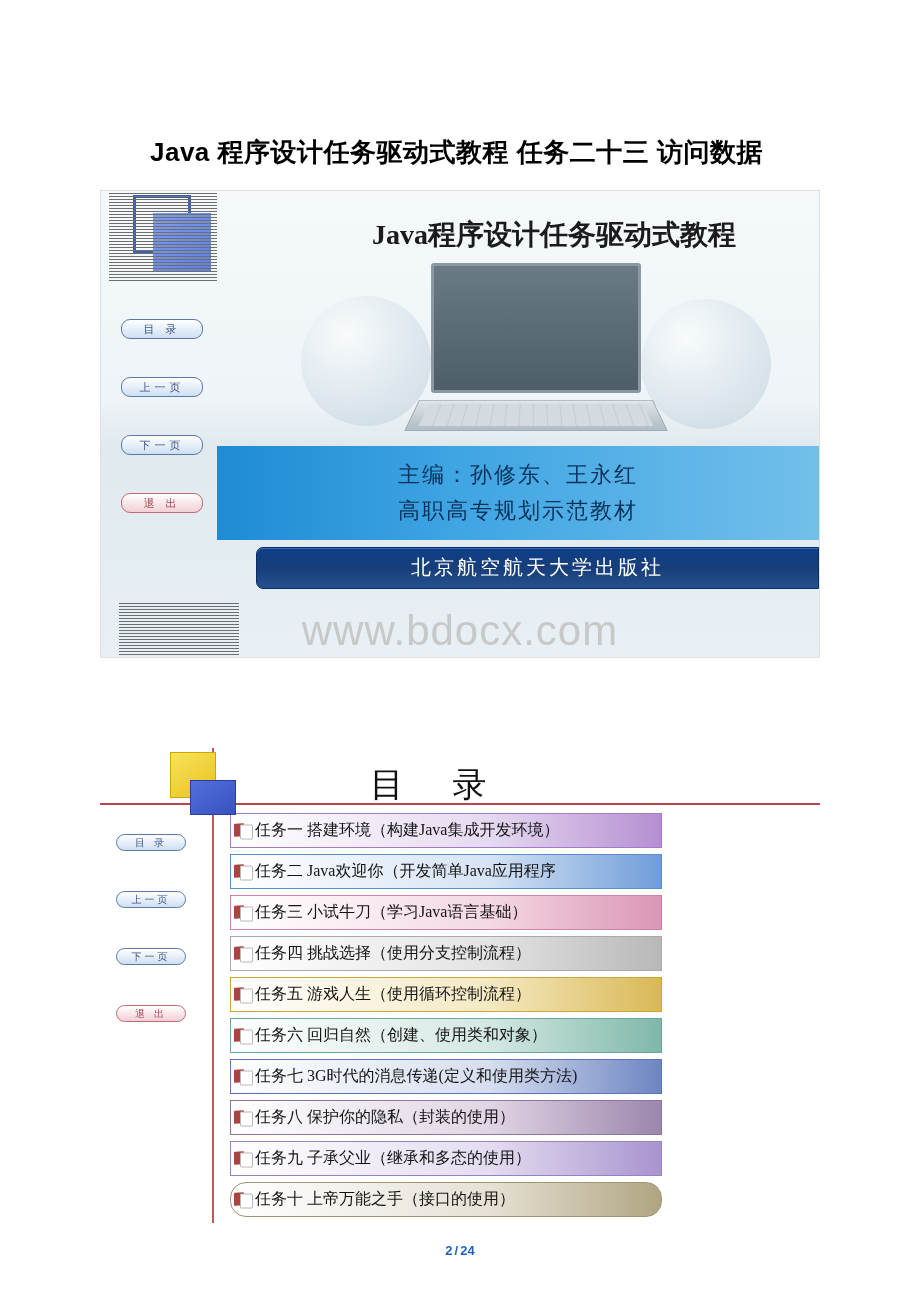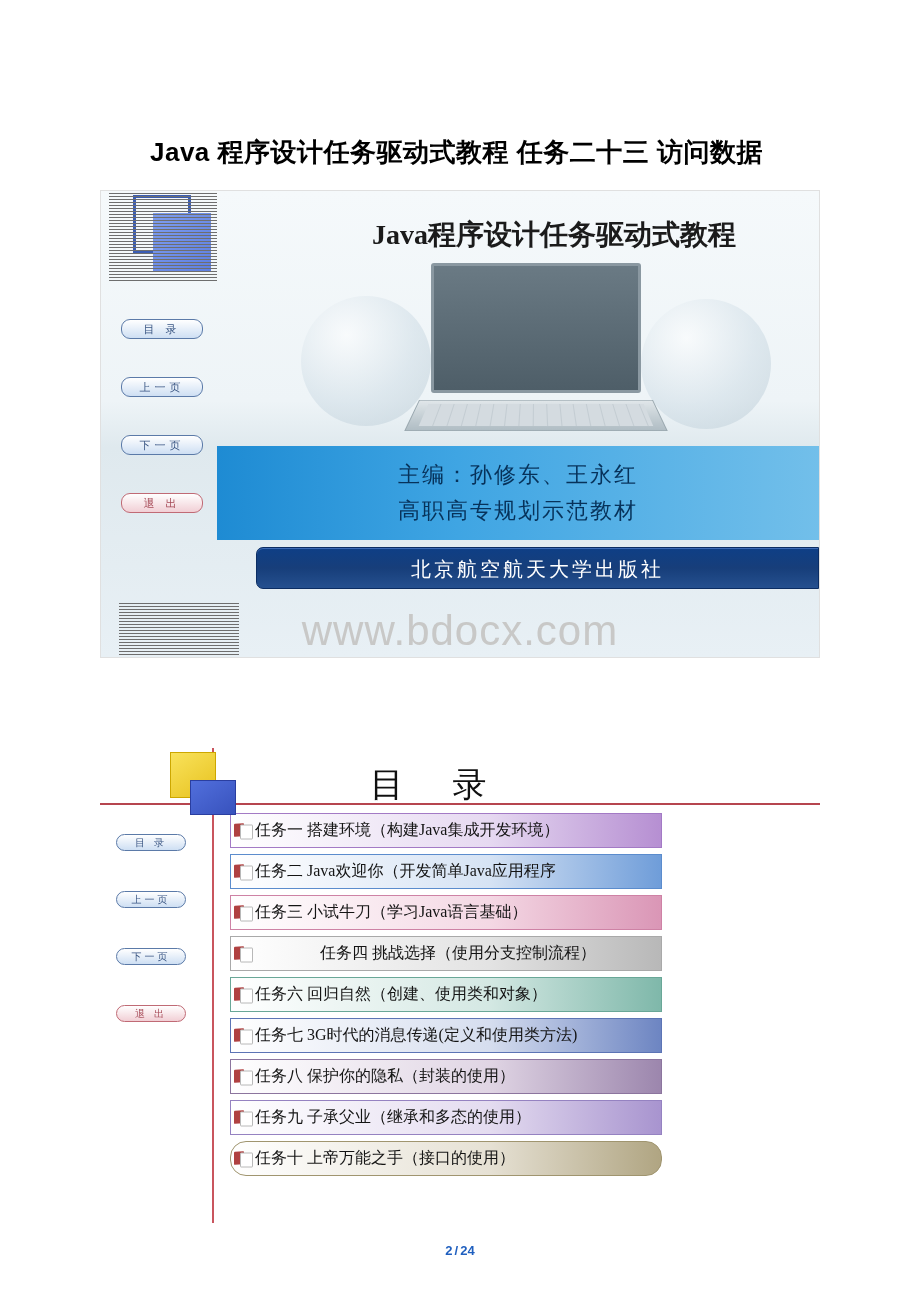--- a/index.html
+++ b/index.html
@@ -172,21 +172,21 @@
     .slide1 .publisher-bar {
       position: absolute;
       left: 155px;
       right: 0;
       top: 356px;
       height: 42px;
       border-radius: 7px 0 0 7px;
       background: linear-gradient(180deg, #0e3f86, #173e7a 50%, #25508f);
       border: 1px solid #0b2d63;
       color: #ffffff;
-      font-family: Liberation Serif, serif;
+      font-family: Liberation Mono, monospace;
       font-size: 20px;
       text-align: center;
       line-height: 42px;
       letter-spacing: 3px;
       box-shadow: inset 0 1px 0 #3e6bb6;
     }
     .slide1 .bottom-hatch {
       position: absolute;
       left: 18px;
       bottom: 2px;
@@ -323,21 +323,21 @@
       position: absolute;
       left: 6px; top: 1px;
       width: 11px; height: 13px;
       background: #ffffff;
       border: 1px solid #b8b8b8;
       border-radius: 1px;
     }
     .c-violet { background: linear-gradient(90deg, #ffffff 0%, #e6d9f1 60%, #b68fd2 100%); border-color: #a37ac5; }
     .c-blue   { background: linear-gradient(90deg, #ffffff 0%, #d6e3f4 60%, #6f9dd9 100%); border-color: #5b8ccd; }
     .c-pink   { background: linear-gradient(90deg, #ffffff 0%, #f4d8e4 60%, #da96b6 100%); border-color: #ce82a5; }
-    .c-grey   { background: linear-gradient(90deg, #ffffff 0%, #e3e3e3 60%, #b8b8b8 100%); border-color: #a9a9a9; justify-content: center; }
+    .c-grey   { background: linear-gradient(90deg, #ffffff 0%, #e3e3e3 60%, #b8b8b8 100%); border-color: #a9a9a9; }
     .c-yell   { background: linear-gradient(90deg, #ffffff 0%, #f5e9c2 60%, #d9b856 100%); border-color: #caa63c; }
     .c-teal   { background: linear-gradient(90deg, #ffffff 0%, #d4e8e3 60%, #7fb8aa 100%); border-color: #69a797; }
     .c-blue2  { background: linear-gradient(90deg, #ffffff 0%, #d6deef 60%, #6d85c2 100%); border-color: #5c74b5; }
     .c-mauve  { background: linear-gradient(90deg, #ffffff 0%, #e0d5e4 60%, #9c86ad 100%); border-color: #8c759e; }
     .c-lilac  { background: linear-gradient(90deg, #ffffff 0%, #e4dcf0 60%, #a894cf 100%); border-color: #9582c1; }
     .c-olive  { background: linear-gradient(90deg, #ffffff 0%, #e6e1d4 60%, #b0a582 100%); border-color: #a0956f; border-radius: 16px; }
 
     .pager {
       text-align: center;
       padding: 20px 0 40px;
@@ -421,20 +421,24 @@
         <span>任务二  Java欢迎你（开发简单Java应用程序</span>
       </div>
     <div class="toc-item c-pink">
         <span class="book-icon"></span>
         <span>任务三  小试牛刀（学习Java语言基础）</span>
       </div>
     <div class="toc-item c-grey">
         <span class="book-icon"></span>
         <span>任务四  挑战选择（使用分支控制流程）</span>
       </div>
+    <div class="toc-item c-yell">
+        <span class="book-icon"></span>
+        <span>任务五  游戏人生（使用循环控制流程）</span>
+      </div>
     <div class="toc-item c-teal">
         <span class="book-icon"></span>
         <span>任务六  回归自然（创建、使用类和对象）</span>
       </div>
     <div class="toc-item c-blue2">
         <span class="book-icon"></span>
         <span>任务七  3G时代的消息传递(定义和使用类方法)</span>
       </div>
     <div class="toc-item c-mauve">
         <span class="book-icon"></span>

